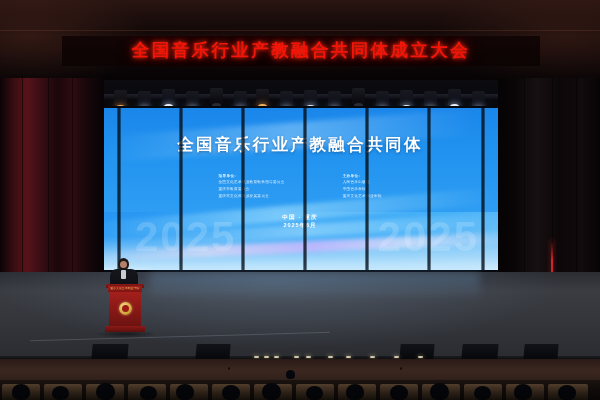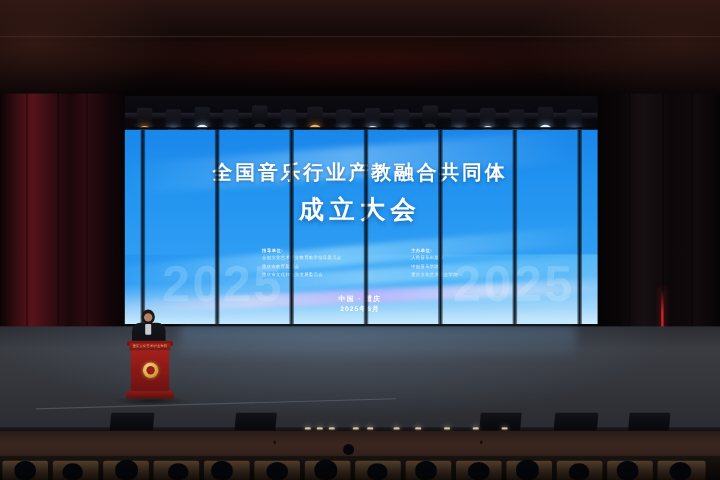--- a/index.html
+++ b/index.html
@@ -181,20 +181,23 @@
 <div class="stage-photo">
 
   <div class="back-wall"></div>
   <div class="ceiling"></div>
   <div class="ceiling-seam"></div>
   <div class="upper-dark"></div>
   <div class="hall-glow-l"></div>
   <div class="hall-glow-r"></div>
 
   <div class="banner-halo"></div>
+  <div class="led-banner">
+    <span class="led-banner-text">全国音乐行业产教融合共同体成立大会</span>
+  </div>
 
   <div class="truss">
     <div class="truss-bar"></div>
     <div class="lamp" style="left:6px;top:10px;"></div>
     <div class="lamp off" style="left:32px;top:8px;"></div>
     <div class="lamp warm" style="left:56px;top:10px;"></div>
     <div class="lamp" style="left:80px;top:11px;"></div>
     <div class="lamp" style="left:104px;top:9px;"></div>
     <div class="lamp" style="left:128px;top:11px;"></div>
     <div class="lamp off" style="left:152px;top:8px;"></div>
@@ -220,21 +223,20 @@
       <div class="scr-swoosh2"></div>
       <div class="scr-swoosh3"></div>
       <div class="scr-bottom-glow"></div>
       <div class="scr-ribbon"></div>
 
       <div class="wm left">2025</div>
       <div class="wm right">2025</div>
 
       <div class="scr-content">
         <div class="scr-title1">全国音乐行业产教融合共同体</div>
-        <div class="scr-title2">成立大会</div>
 
         <div class="org-row">
           <div class="org-col">
             <div class="org-head">指导单位:</div>
             <div class="org-line">全国文化艺术职业教育教学指导委员会</div>
             <div class="org-line">重庆市教育委员会</div>
             <div class="org-line">重庆市文化和旅游发展委员会</div>
           </div>
           <div class="org-col">
             <div class="org-head">主办单位:</div>

